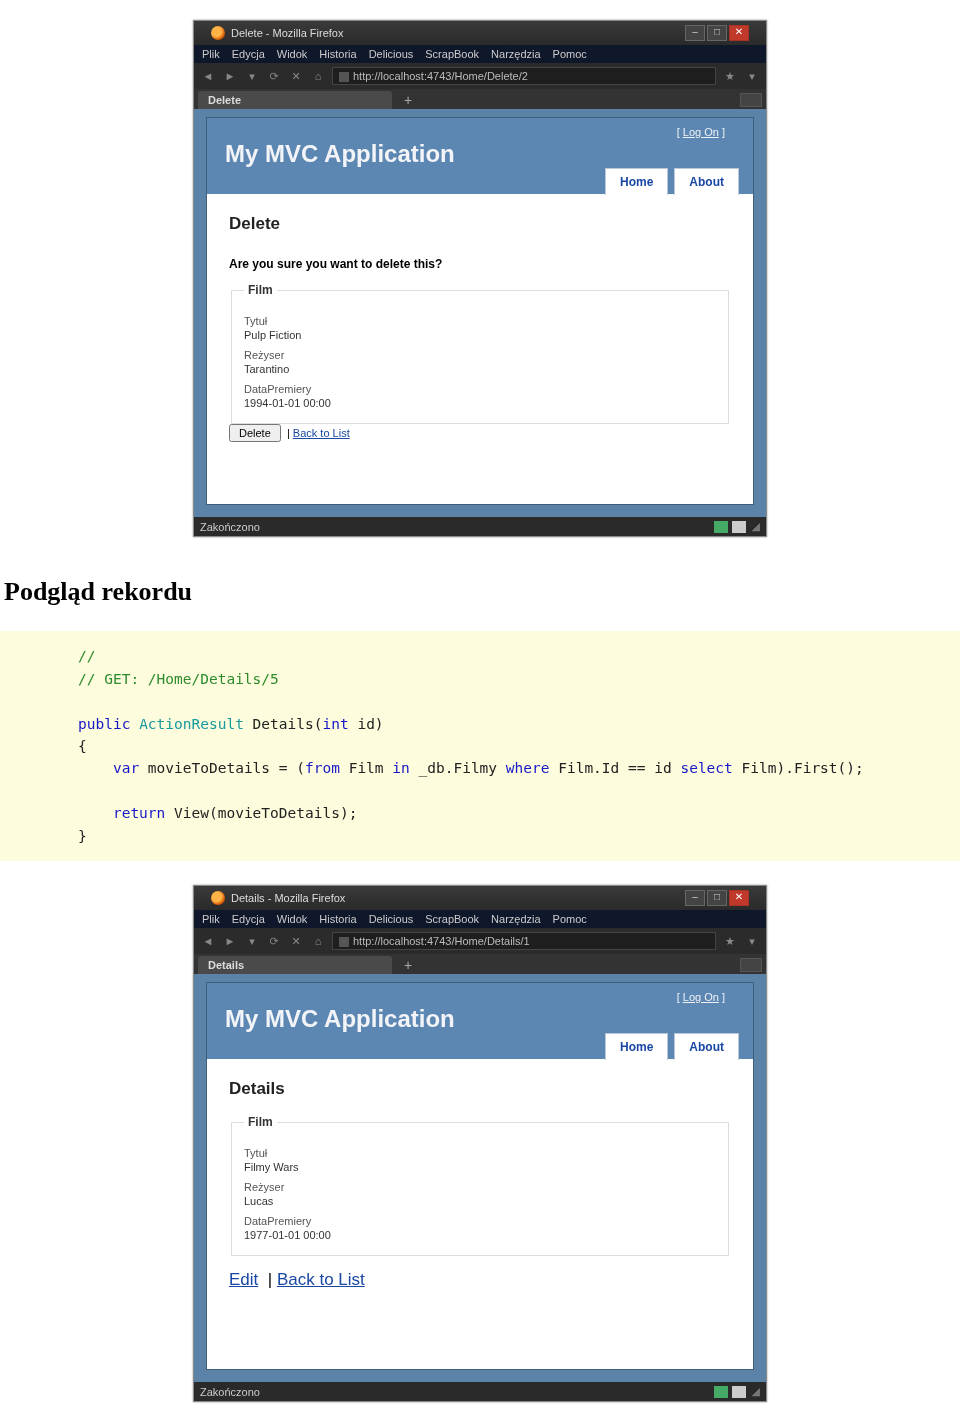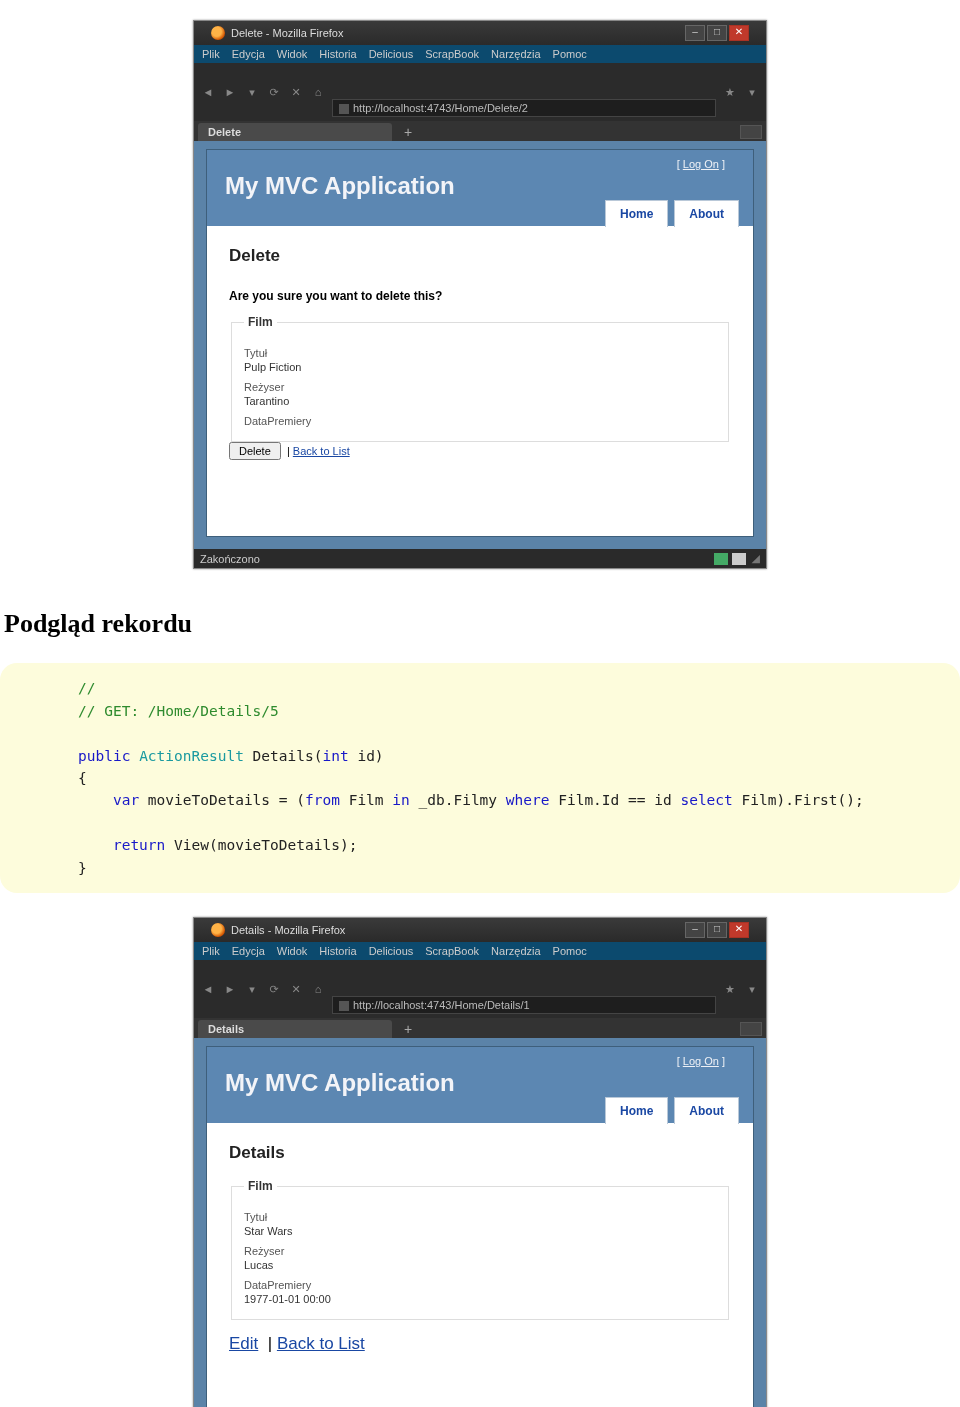--- a/index.html
+++ b/index.html
@@ -45,21 +45,21 @@
     line-height: 12px;
     color: #ccc;
     font-size: 10px;
   }
   .winbtn.close { background: #c0392b; color: #fff; border-color: #a83224;}
   .menubar {
     display: flex;
     gap: 12px;
     padding: 3px 8px;
     color: #ccc;
-    background: #0c4a6e;
+    background: #0f172a;
   }
   .toolbar {
     display: flex;
     align-items: center;
     gap: 6px;
     padding: 4px 6px;
     background: #2b2b2b;
     color: #aaa;
   }
   .toolbar .navbtn {
@@ -67,21 +67,20 @@
     display: inline-flex; align-items: center; justify-content: center;
     color: #888;
   }
   .addrbar {
     flex: 1;
     background: #1e1e1e;
     border: 1px solid #444;
     color: #bbb;
     padding: 2px 6px;
     font-size: 11px;
-    margin-top: 32px;
   }
   .addrbar .pg { display:inline-block; width:10px; height:10px; background:#555; margin-right:4px; vertical-align:middle;}
   .tabstrip {
     display: flex;
     align-items: center;
     background: #333;
     padding: 2px 4px 0 4px;
   }
   .tab {
     background: #4a4a4a;
@@ -175,21 +174,20 @@
   }
   pre.code {
     background: #fdfcdc;
     margin: 0;
     padding: 14px 0 14px 78px;
     font-family: Consolas, "DejaVu Sans Mono", monospace;
     font-size: 14.5px;
     line-height: 1.55;
     color: #222;
     white-space: pre;
-    border-radius: 17px;
   }
   .c-comment { color: #2e8b2e; }
   .c-kw      { color: #1818c8; }
   .c-type    { color: #1a9aa0; }
 </style>
 </head>
 <body>
 
 <div class="page">
 
@@ -243,20 +241,21 @@
         <div class="mvc-body">
           <h2>Delete</h2>
           <div class="confirm">Are you sure you want to delete this?</div>
           <fieldset class="fieldset">
             <legend>Film</legend>
             <div class="fld-label">Tytuł</div>
             <div class="fld-value">Pulp Fiction</div>
             <div class="fld-label">Reżyser</div>
             <div class="fld-value">Tarantino</div>
             <div class="fld-label">DataPremiery</div>
+            <div class="fld-value">1994-01-01 00:00</div>
           </fieldset>
           <div class="actions">
             <button>Delete</button>
             &nbsp;|&nbsp;<a href="#">Back to List</a>
           </div>
         </div>
       </div>
     </div>
     <div class="statusbar">
       <span>Zakończono</span>
@@ -326,21 +325,21 @@
           <div class="navtabs">
             <div class="navtab">Home</div>
             <div class="navtab">About</div>
           </div>
         </div>
         <div class="mvc-body">
           <h2>Details</h2>
           <fieldset class="fieldset">
             <legend>Film</legend>
             <div class="fld-label">Tytuł</div>
-            <div class="fld-value">Star Wars</div>
+            <div class="fld-value">Filmy Wars</div>
             <div class="fld-label">Reżyser</div>
             <div class="fld-value">Lucas</div>
             <div class="fld-label">DataPremiery</div>
             <div class="fld-value">1977-01-01 00:00</div>
           </fieldset>
           <div class="links">
             <a href="#">Edit</a>
             &nbsp;|&nbsp;<a href="#">Back to List</a>
           </div>
         </div>

